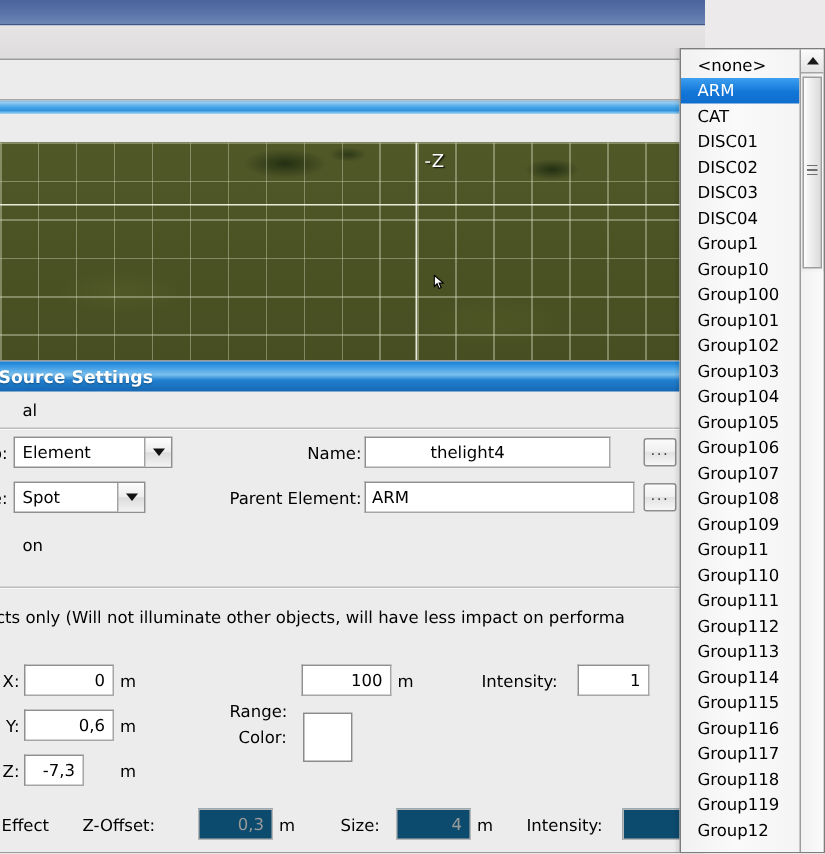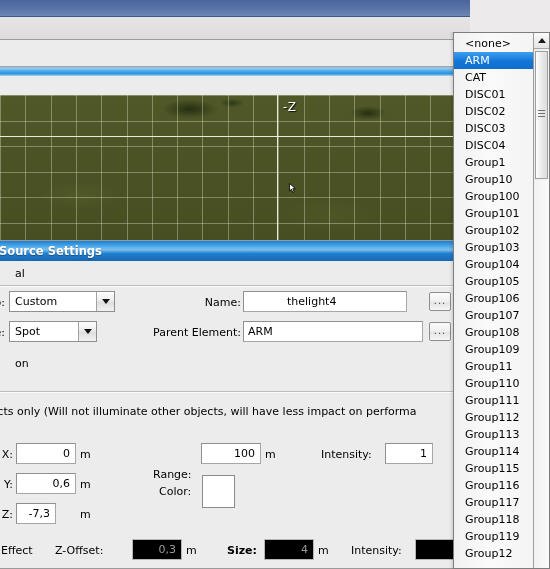--- a/index.html
+++ b/index.html
@@ -170,21 +170,21 @@
     line-height: 1;
     color: #000;
     display: flex;
     align-items: center;
     overflow: hidden;
     white-space: nowrap;
   }
   .textbox.left-al { padding-left: 4px; justify-content: flex-start; }
   .textbox.num { padding-right: 5px; justify-content: flex-end; }
   .textbox.disabled {
-    background: #000000;
+    background: #0c4a6e;
     color: #9a9a9a;
     border-color: #b6b6b6;
   }
 
   .combobox {
     position: absolute;
     background: #ffffff;
     border: 1px solid #8f8f8f;
     box-sizing: border-box;
     display: flex;
@@ -353,21 +353,21 @@
 
   <div class="dialog">
 
     <div class="dialog-title">Source Settings</div>
 
     <div class="group-header" style="left:16px; top:26px;">al</div>
     <div class="group-rule" style="left:8px; top:44px; width:472px;"></div>
 
     <div class="fld-label right" style="left:0px; top:55px; width:22px;">p:</div>
     <div class="combobox" style="left:26px; top:50px; width:106px; height:21px;">
-      <span class="cb-text">Custom</span>
+      <span class="cb-text">Element</span>
       <span class="cb-arrow">
           <i></i>
         </span>
     </div>
 
     <div class="fld-label right" style="left:0px; top:85px; width:22px;">e:</div>
     <div class="combobox" style="left:26px; top:80px; width:88px; height:21px;">
       <span class="cb-text">Spot</span>
       <span class="cb-arrow">
           <i></i>
@@ -407,21 +407,21 @@
 
     <div class="fld-label right" style="left:-8px; top:267px; width:38px;">s Z:</div>
     <div class="textbox num" style="left:33px; top:262px; width:40px; height:21px;">-7,3</div>
     <div class="unit" style="left:97px; top:267px;">m</div>
 
     <div class="fld-label" style="left:-2px; top:303px;">alo Effect</div>
     <div class="fld-label" style="left:72px; top:303px;">Z-Offset:</div>
     <div class="textbox num disabled" style="left:149px; top:298px; width:50px; height:21px;">0,3</div>
     <div class="unit" style="left:203px; top:303px;">m</div>
 
-    <div class="fld-label" style="left:244px; top:303px;font-weight:bold;">Size:</div>
+    <div class="fld-label" style="left:244px; top:303px;">Size:</div>
     <div class="textbox num disabled" style="left:281px; top:298px; width:50px; height:21px;">4</div>
     <div class="unit" style="left:335px; top:303px;">m</div>
 
     <div class="fld-label" style="left:368px; top:303px;">Intensity:</div>
     <div class="textbox num disabled" style="left:432px; top:298px; width:48px; height:21px;"></div>
   </div>
 
   <div class="dd-shadowL"></div>
   <div class="dropdown">
     <div class="dd-list" id="dd-list">

